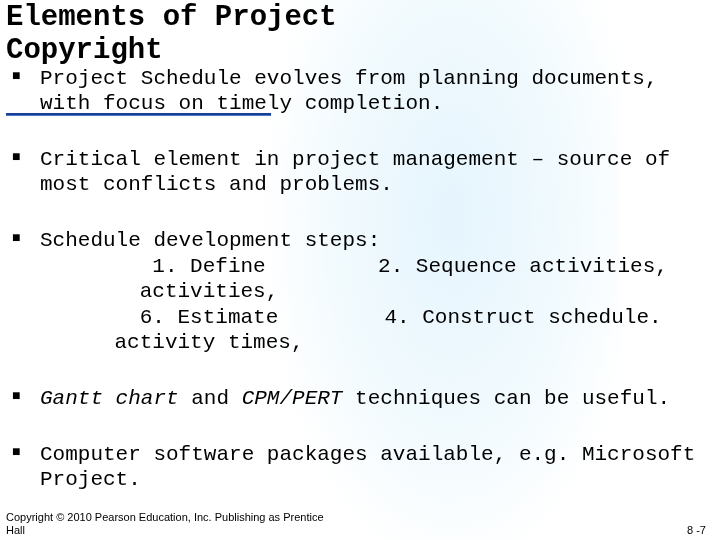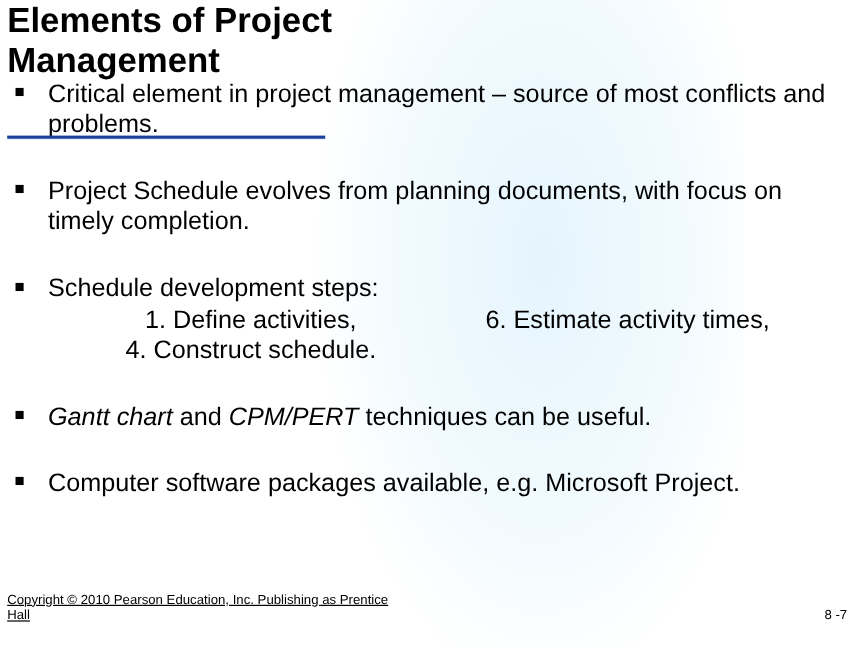--- a/index.html
+++ b/index.html
@@ -31,20 +31,21 @@
     left: 6px;
     width: 265px;
     height: 3px;
     background: linear-gradient(to bottom,#1a3f97 0%,#1a3f97 60%,#769edc 100%);
     z-index: 3;
   }
   .slide {
     position: relative;
     z-index: 2;
     padding: 2px 8px 0 6px;
+    font-family: Liberation Mono, monospace;
   }
   .title {
     color: #000;
     font-weight: bold;
     font-size: 29px;
     line-height: 1.13;
     margin: 0;
   }
   .bullets {
     margin-top: -2px;
@@ -66,55 +67,55 @@
   }
   .steps {
     display: grid;
     grid-template-columns: 250px auto;
     padding-left: 44px;
     font-size: 21px;
     text-align: center;
   }
   .footer {
     position: absolute;
-    bottom: 20px;
+    bottom: 3px;
     left: 6px;
     right: 8px;
     font-size: 11px;
     color: #000;
     line-height: 1.2;
-    text-decoration: underline;
   }
   .footer .pg {
     position: absolute;
     right: 6px;
     bottom: 0;
   }
 </style>
 </head>
 <body>
 
 <div class="bg-swoosh"></div>
 <div class="hr-line"></div>
 
 <div class="slide">
   <h1 class="title">
     <span>Elements of Project</span><br>
-    <span>Management</span><br>
+    <span>Copyright</span><br>
   </h1>
 
   <div class="bullets">
+    <div class="bullet">Project Schedule evolves from planning documents, with focus on timely completion.</div>
+
     <div class="bullet">Critical element in project management – source of most conflicts and problems.</div>
-
-    <div class="bullet">Project Schedule evolves from planning documents, with focus on timely completion.</div>
 
     <div class="bullet" style="">
       <span>Schedule development steps:</span>
       <div class="steps">
         <span>1. Define activities,</span>
+        <span>2. Sequence activities,</span>
         <span>6. Estimate activity times,</span>
         <span>4. Construct schedule.</span>
       </div>
     </div>
 
     <div class="bullet">
       <i>Gantt chart</i><span> and </span><i>CPM/PERT</i><span> techniques can be useful.</span>
     </div>
 
     <div class="bullet" style="margin-bottom:0;">Computer software packages available, e.g. Microsoft Project.</div>

